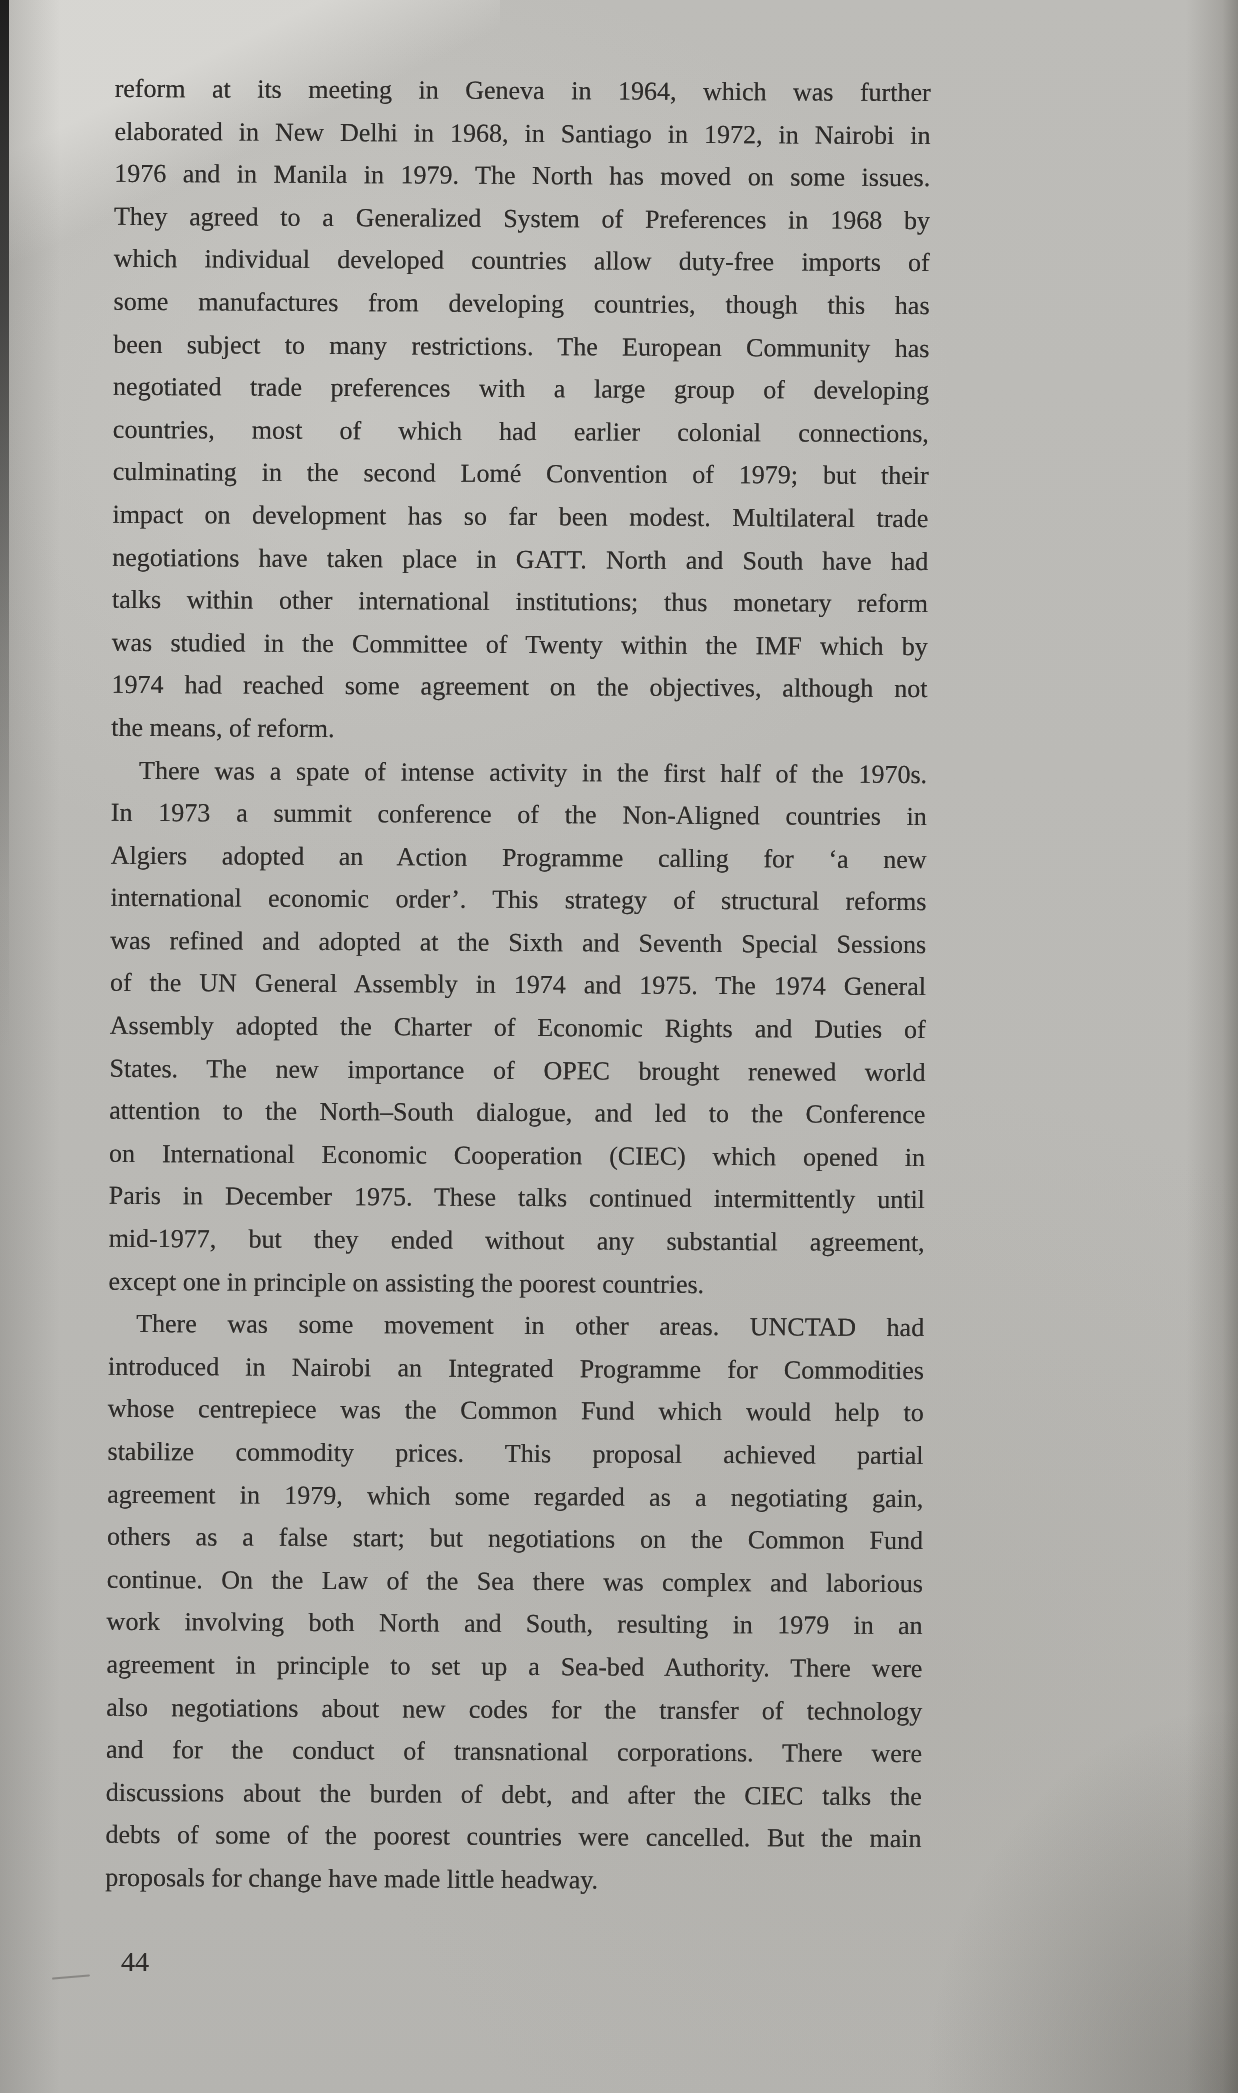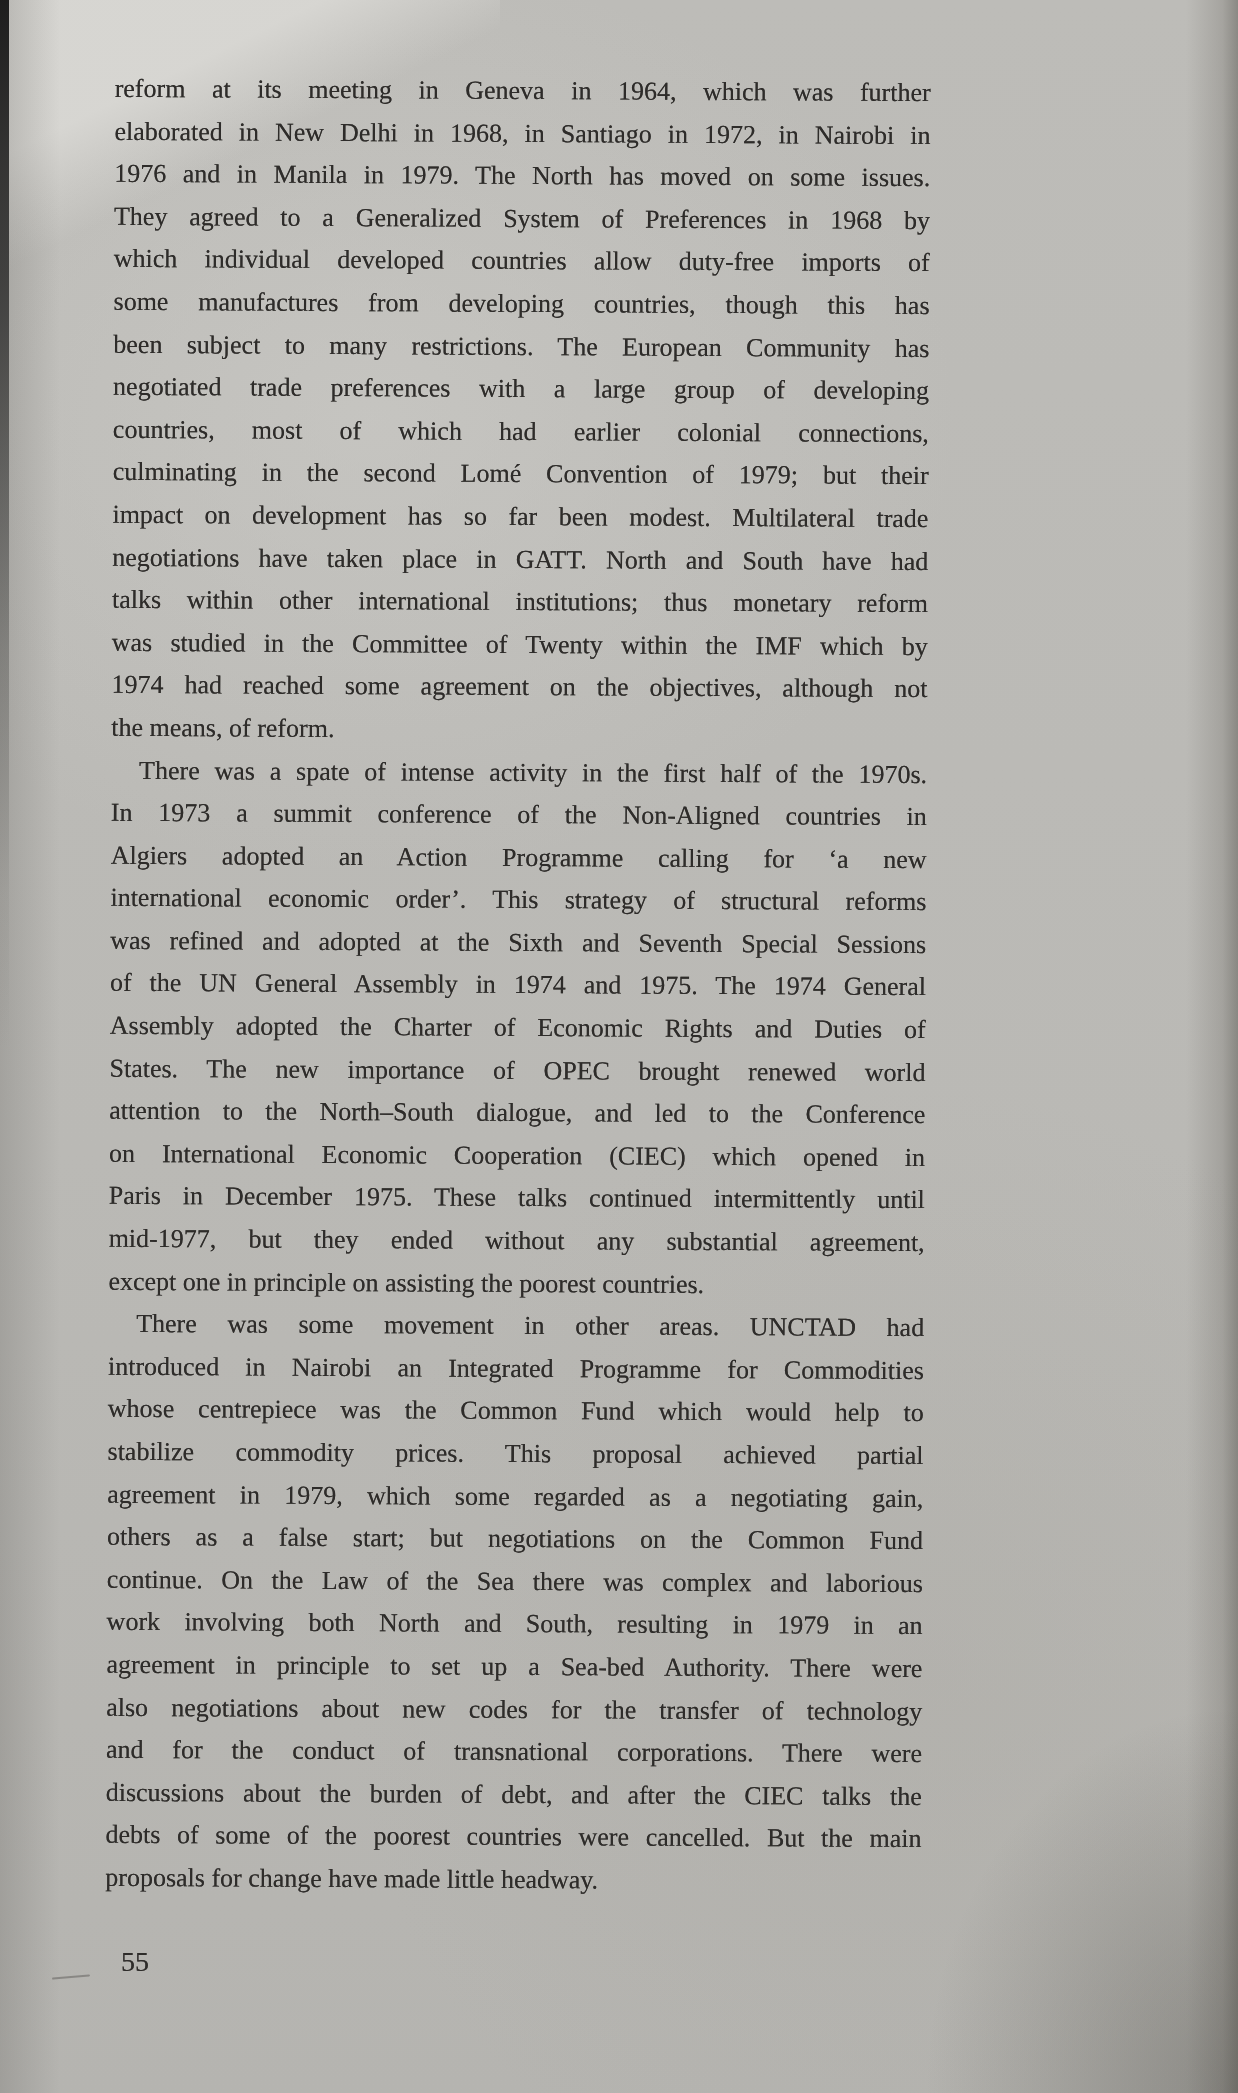--- a/index.html
+++ b/index.html
@@ -160,14 +160,14 @@
         <div class="line">continue. On the Law of the Sea there was complex and laborious</div>
         <div class="line">work involving both North and South, resulting in 1979 in an</div>
         <div class="line">agreement in principle to set up a Sea-bed Authority. There were</div>
         <div class="line">also negotiations about new codes for the transfer of technology</div>
         <div class="line">and for the conduct of transnational corporations. There were</div>
         <div class="line">discussions about the burden of debt, and after the CIEC talks the</div>
         <div class="line">debts of some of the poorest countries were cancelled. But the main</div>
         <div class="line last">proposals for change have made little headway.</div>
       </div>
     </div>
-  <div class="page-number">55</div>
+  <div class="page-number">44</div>
 </div>
 
 </body></html>

